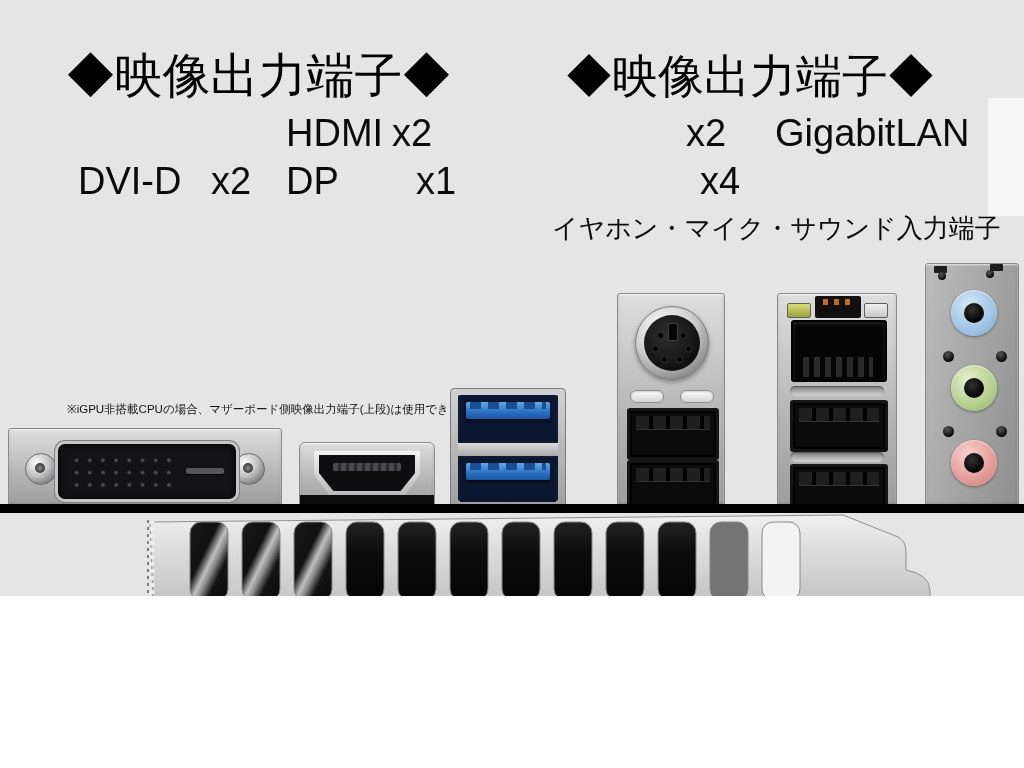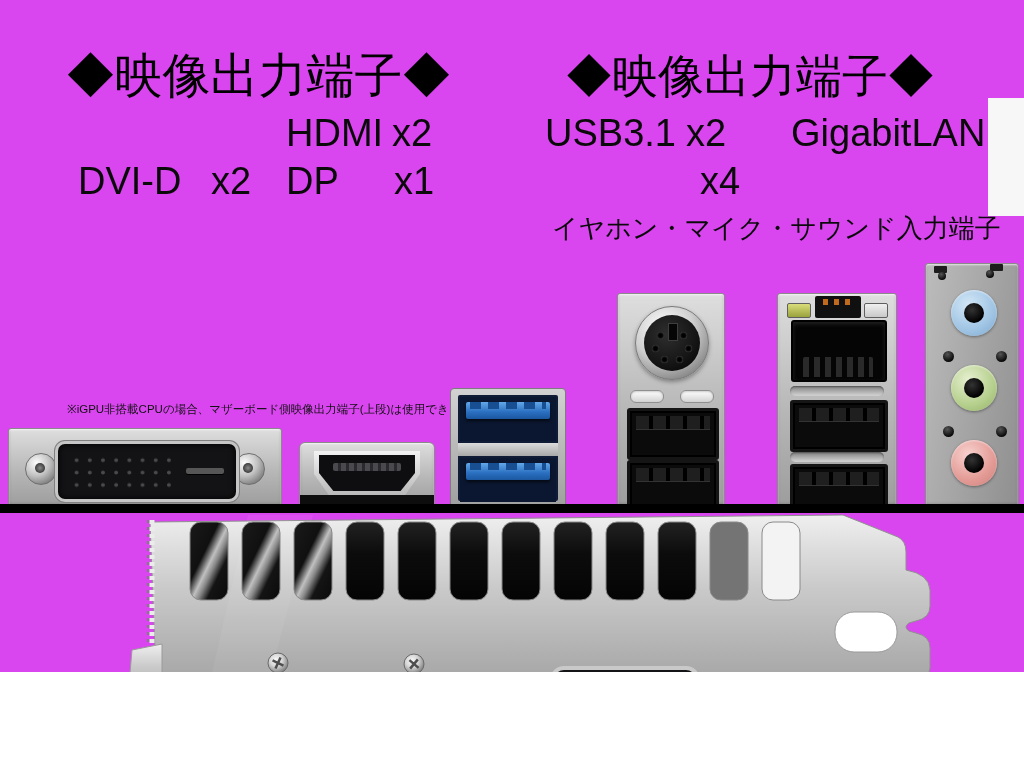--- a/index.html
+++ b/index.html
@@ -1,16 +1,16 @@
 <!DOCTYPE html>
 <html><head>
 <meta charset="utf-8">
 <style>
   html,body{margin:0;padding:0;background:#fff;}
-  .canvas{position:relative;width:1024px;height:672px;background:#d946ef;overflow:hidden;
+  .canvas{position:relative;width:1024px;height:596px;background:#e5e5e5;overflow:hidden;
           font-family:"Liberation Sans",sans-serif;color:#000;}
   .abs{position:absolute;}
   .title{position:absolute;font-size:48px;font-weight:400;text-align:center;white-space:nowrap;color:#000;}
   .spec{position:absolute;font-size:38px;color:#0a0a0a;white-space:nowrap;}
   .spec-sm{position:absolute;font-size:26px;color:#0a0a0a;white-space:nowrap;}
   .note{position:absolute;font-size:11.5px;color:#111;white-space:nowrap;}
   .corner-box{left:988px;top:98px;width:36px;height:118px;background:#f7f7f7;}
 
   
   .plate{position:absolute;background:linear-gradient(180deg,#dedede,#b7b7b7 55%,#9d9d9d);
@@ -105,25 +105,24 @@
   <div class="corner-box abs"></div>
 
   <div class="title" style="left:36px;top:44px;width:445px;font-size:48px;">◆映像出力端子◆</div>
   <div class="title" style="left:536px;top:46px;width:428px;font-size:46px;">◆映像出力端子◆</div>
 
   <span class="spec" style="left:286px;top:112px;">HDMI</span>
   <span class="spec" style="left:392px;top:112px;">x2</span>
   <span class="spec" style="left:78px;top:160px;">DVI-D</span>
   <span class="spec" style="left:211px;top:160px;">x2</span>
   <span class="spec" style="left:286px;top:160px;">DP</span>
-  <span class="spec" style="left:394px;top:160px;">x1</span>
-
-  <span class="spec" style="left:545px;top:112px;">USB3.1</span>
+  <span class="spec" style="left:416px;top:160px;">x1</span>
+
   <span class="spec" style="left:686px;top:112px;">x2</span>
-  <span class="spec" style="left:775px;top:112px;margin-left:16px;">GigabitLAN</span>
+  <span class="spec" style="left:775px;top:112px;">GigabitLAN</span>
   <span class="spec" style="left:700px;top:160px;">x4</span>
   <span class="spec-sm" style="left:552px;top:211px;">イヤホン・マイク・サウンド入力端子</span>
 
   <div class="note" style="left:67px;top:401px;">※iGPU非搭載CPUの場合、マザーボード側映像出力端子(上段)は使用できません。</div>
 
   <div class="plate" style="left:8px;top:428px;width:272px;height:77px;">
     <div class="hexnut" style="left:16px;top:24px;">
         <div class="hole"></div>
       </div>
     <div class="hexnut" style="left:224px;top:24px;">

